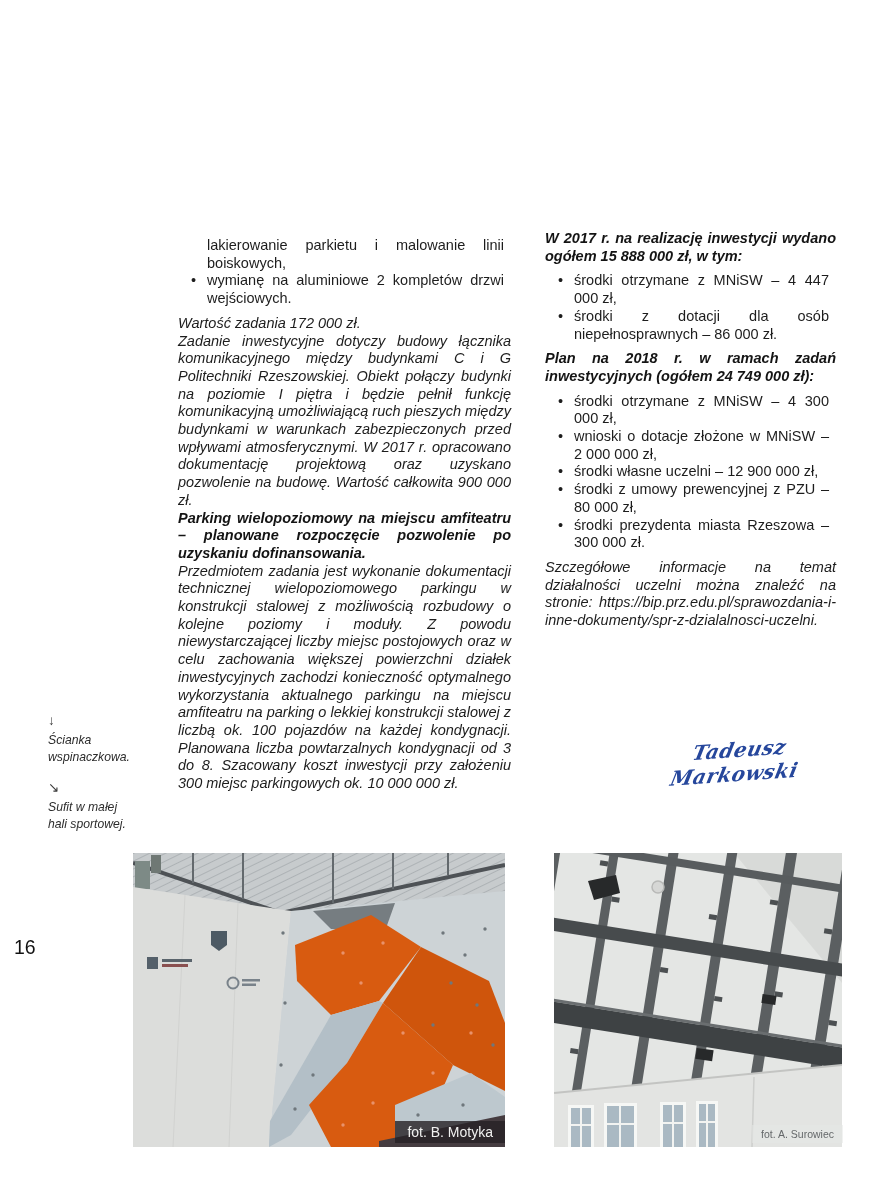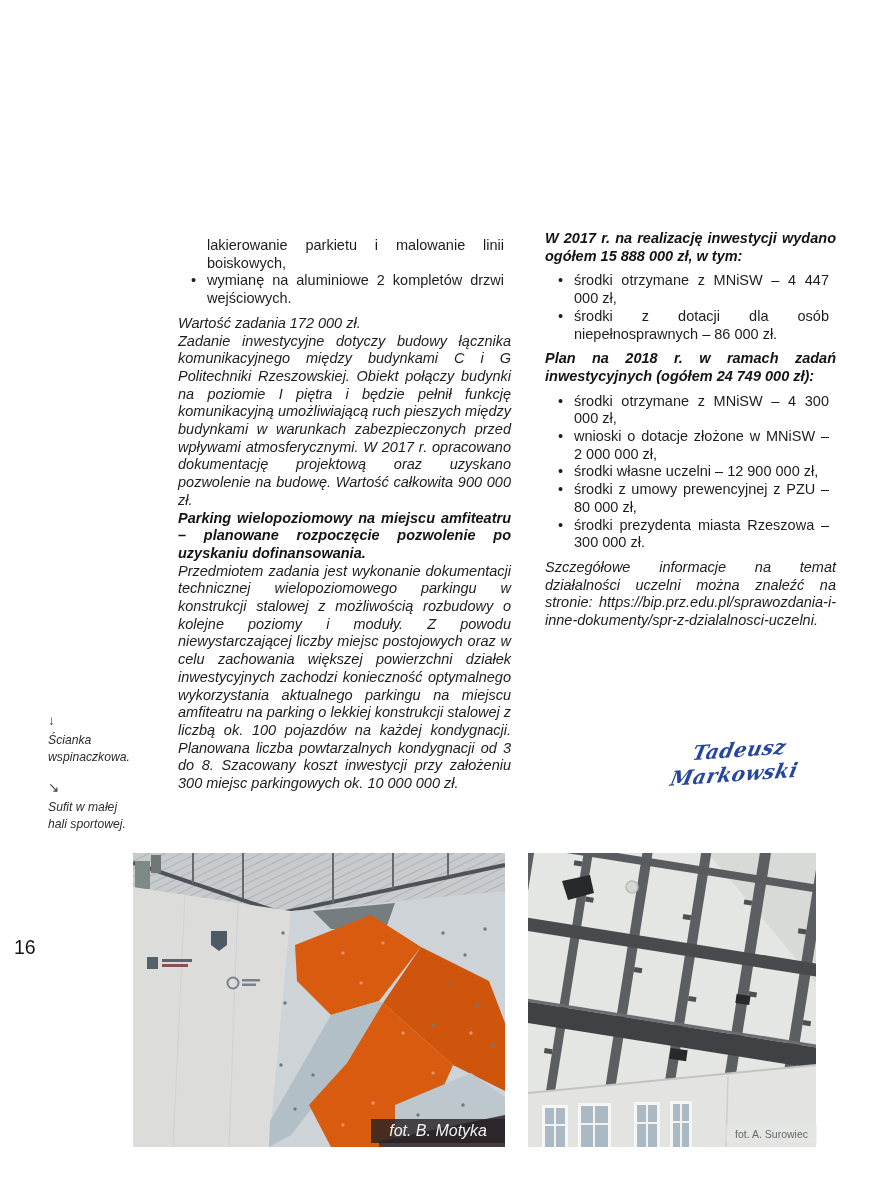--- a/index.html
+++ b/index.html
@@ -38,25 +38,25 @@
   .signature { position:absolute; left:628px; top:738px; width:218px; height:52px; text-align:center; transform:rotate(-4deg); }
   .signature span {
     display:inline-block; transform:skewX(-16deg);
     font-family:"DejaVu Serif", serif; font-style:italic; font-weight:700;
     font-size:20px; letter-spacing:0.5px; color:#26479c;
   }
 
   
   figure.photo { margin:0; position:absolute; top:853px; }
   .photo-left  { left:133px; width:372px; height:294px; }
-  .photo-right { left:528px; width:289px; height:294px; }
+  .photo-right { left:554px; width:289px; height:294px; }
   figure.photo svg { display:block; }
   figcaption.cap-dark {
-    position:absolute; right:0; bottom:4px; padding:3px 18px;
-    background:rgba(38,33,36,0.8); color:#f1f1f0; font-size:16px;font-style:italic;
+    position:absolute; right:0; bottom:4px; padding:3px 12px;
+    background:rgba(38,33,36,0.8); color:#f1f1f0; font-size:14px;
   }
   figcaption.cap-light {
     position:absolute; right:0; bottom:4px; padding:3px 9px;
     background:rgba(230,231,229,0.55); color:#65686a; font-size:10.5px;
   }
 </style>
 </head>
 <body>
 
 <div class="page">

